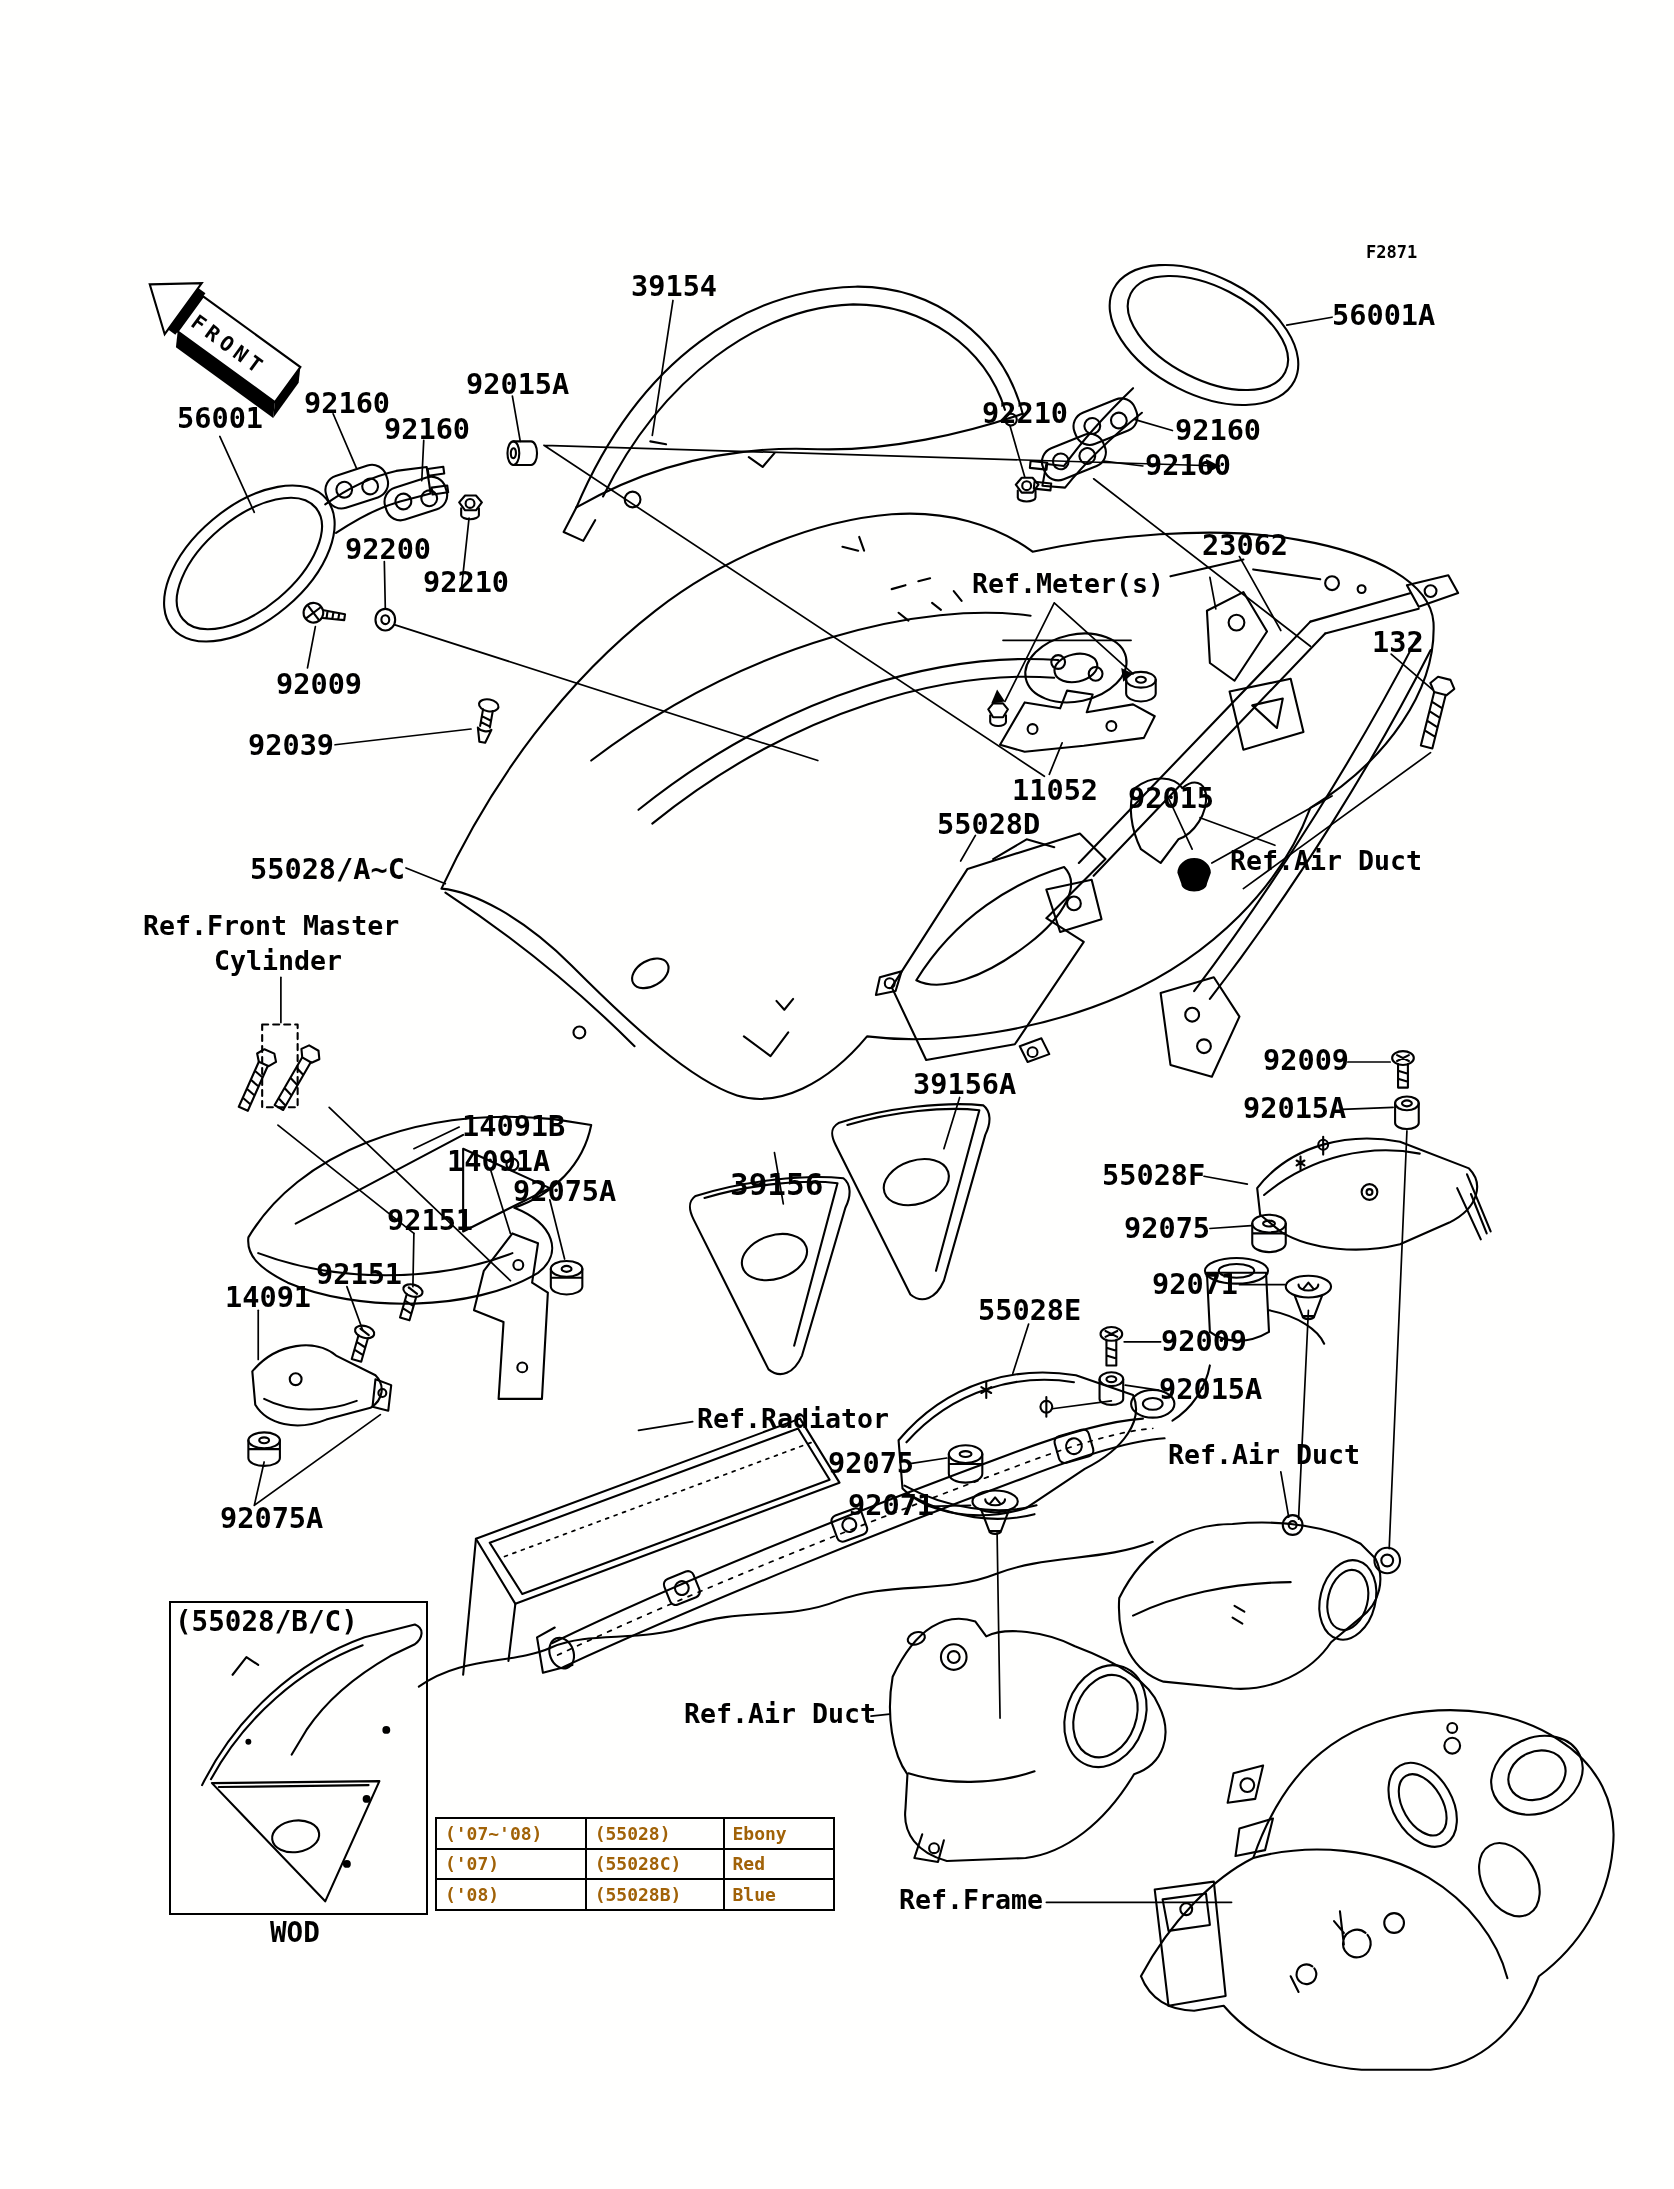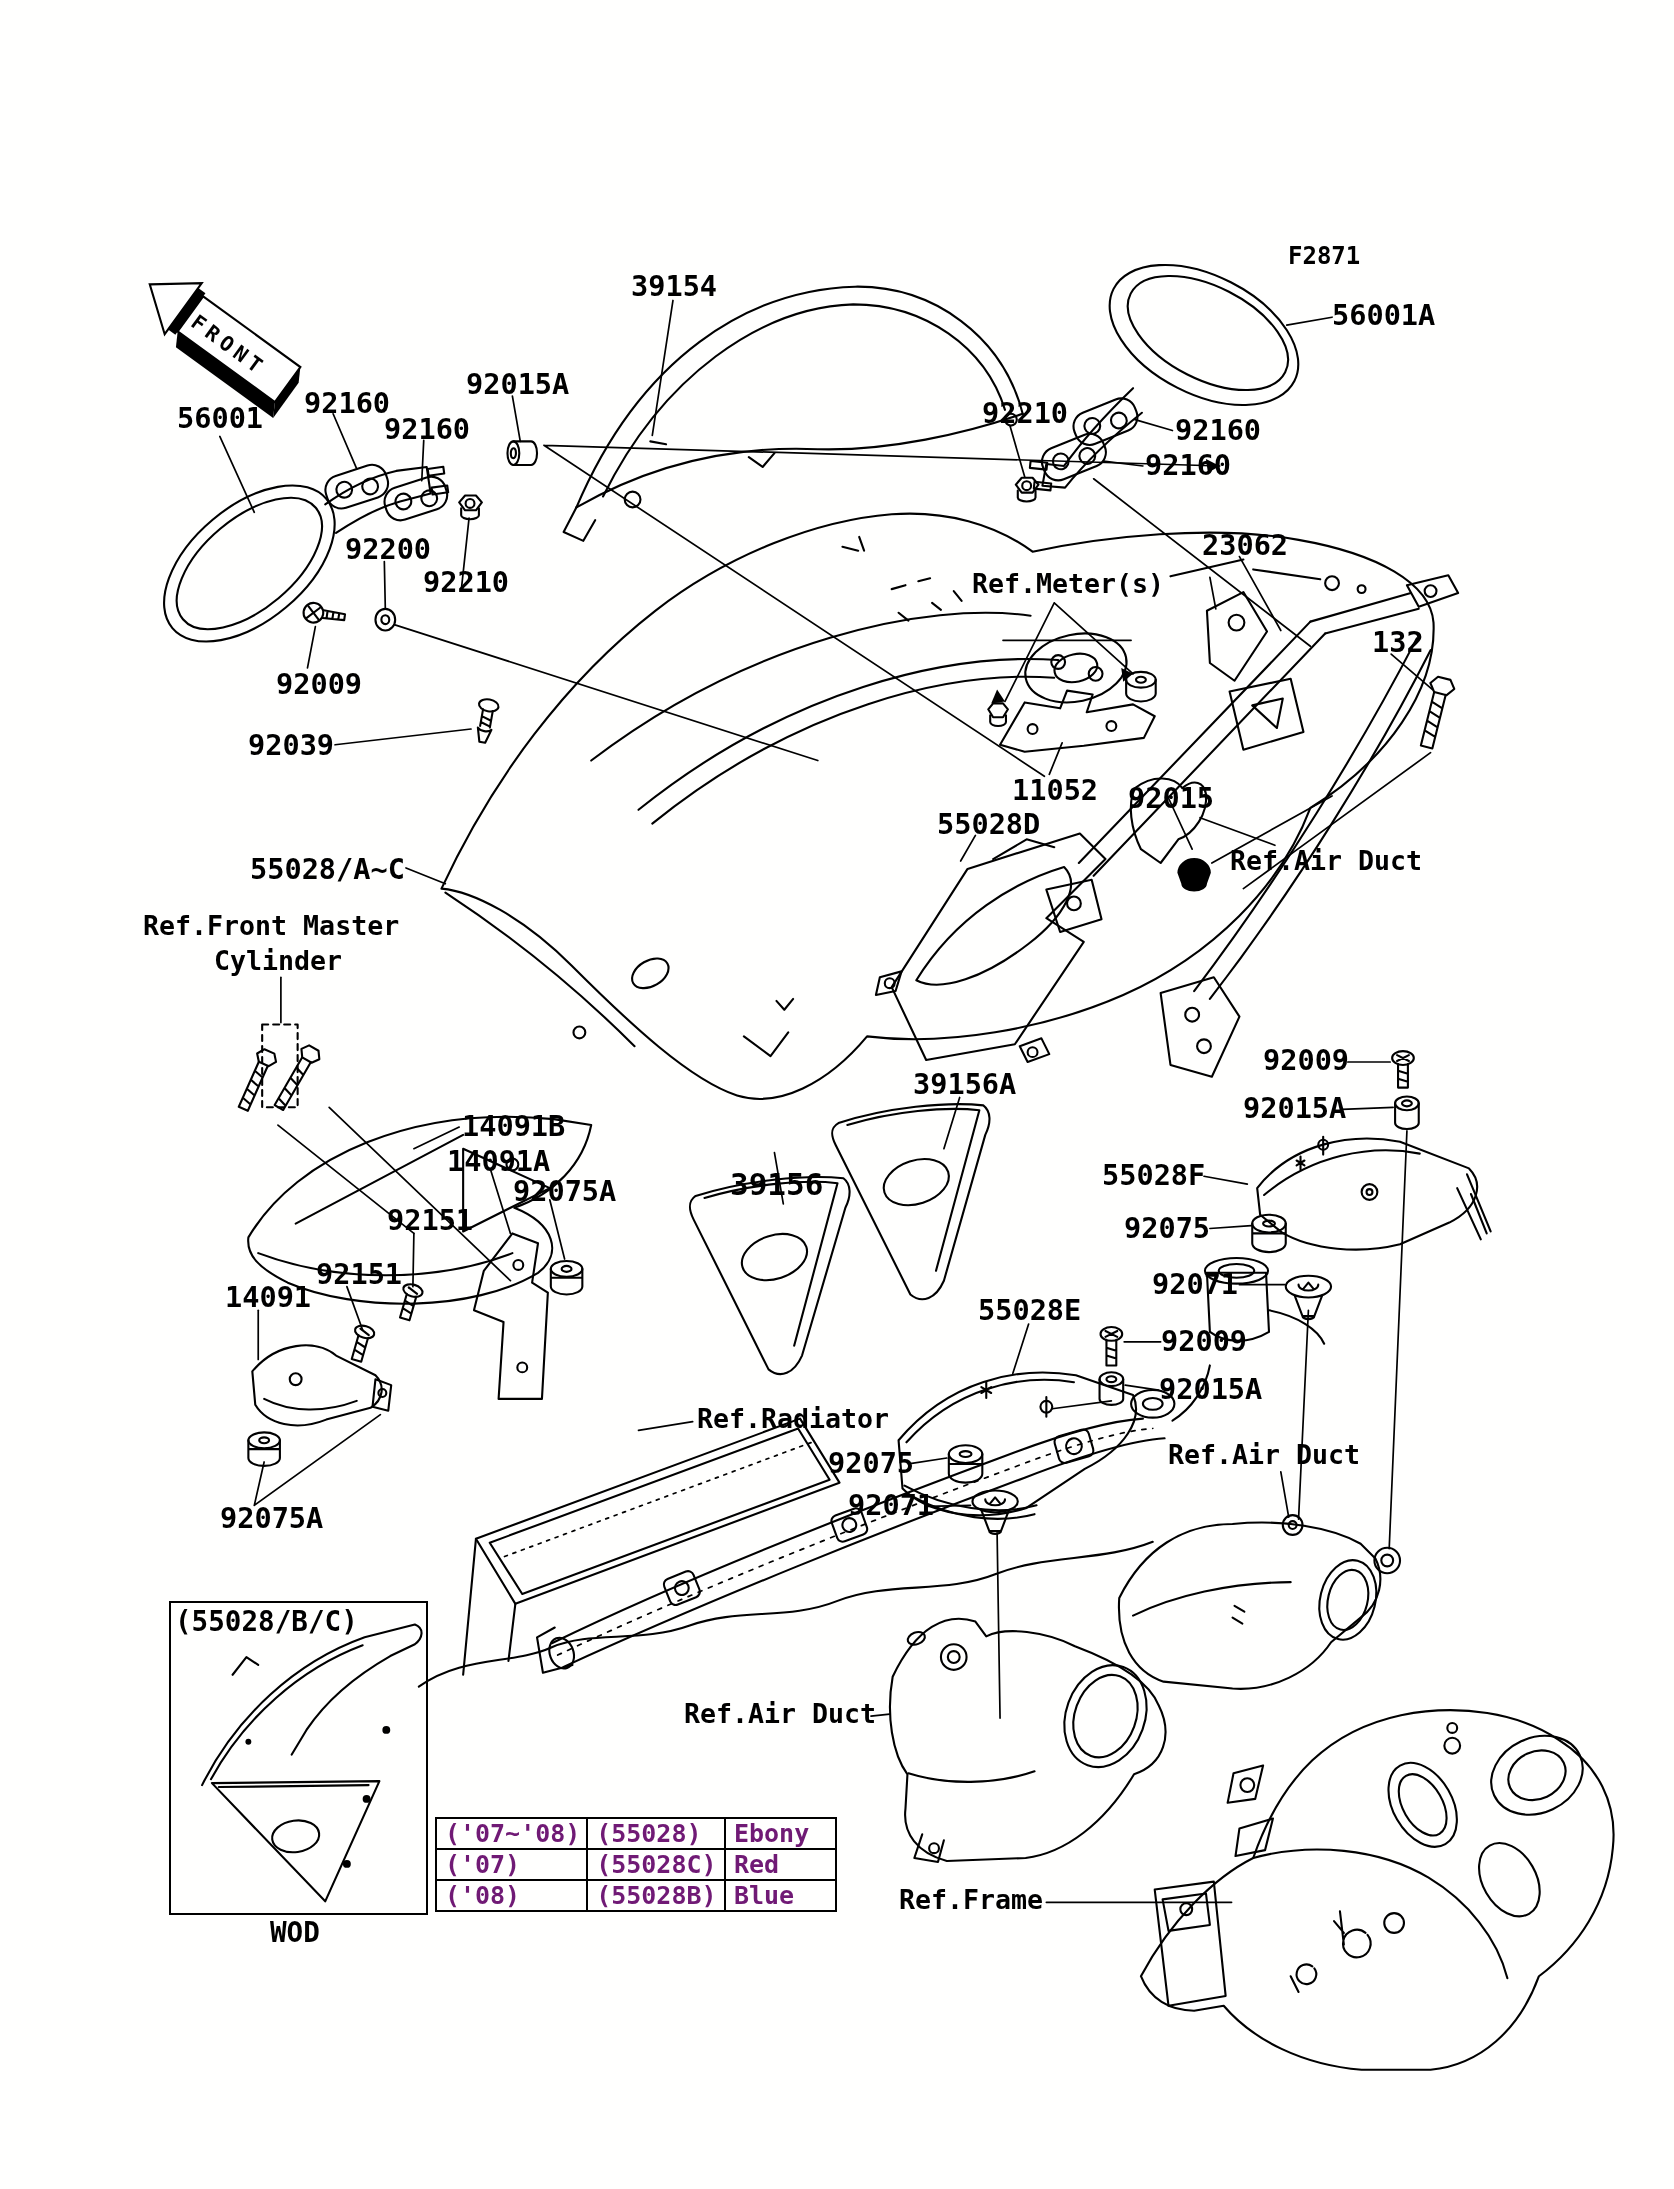--- a/index.html
+++ b/index.html
@@ -10,21 +10,21 @@
   .ln{stroke:#000;stroke-width:2.1;fill:none;stroke-linecap:round;stroke-linejoin:round;}
   .ld{stroke:#000;stroke-width:1.7;fill:none;stroke-linecap:round;}
   .fillb{fill:#000;stroke:none;}
   .fillw{fill:#fff;stroke:#000;stroke-width:2.1;}
   #labels{position:absolute;left:0;top:0;width:100%;height:100%;}
   .plabel{position:absolute;font-weight:700;color:#000;white-space:nowrap;
           letter-spacing:0px;line-height:1;transform-origin:0 0;}
   .inset-box{position:absolute;left:169px;top:1601px;width:255px;height:310px;
              border:2.5px solid #000;}
   table.spec{position:absolute;left:435px;top:1817px;border-collapse:collapse;
-             font-weight:700;font-size:25px;color:#701a75;table-layout:fixed;}
+             font-weight:700;font-size:18px;color:#a16207;table-layout:fixed;}
   table.spec td{border:2.5px solid #000;height:28.6px;padding:0 5.9px 0 7.9px;white-space:nowrap;}
   td.c1{width:134px;} td.c2{width:122px;} td.c3{width:95px;margin-top:18px;}
   .front-label{font-weight:700;fill:#000;letter-spacing:5px;font-size:21px;
                font-family:"DejaVu Sans Mono","Liberation Mono",monospace;}
 </style>
 </head>
 <body>
 
 <div class="page">
 
@@ -475,21 +475,21 @@
     <path class="ld" d="M1228,586 L1234,618"></path>
     <polygon class="fillb" points="1238,473 1224,466 1226,480"></polygon>
     <polygon class="fillb" points="1020,712 1012,700 1006,714"></polygon>
     <polygon class="fillb" points="1150,684 1138,678 1140,692"></polygon>
   </g>
 </svg>
 
 <div class="inset-box"></div>
 
 <div id="labels">
-      <div class="plabel" style="left: 1288px; top: 244px; font-size: 24px;">F2871</div>
+      <div class="plabel" style="left: 1366px; top: 244px; font-size: 17px;">F2871</div>
       <div class="plabel" style="left: 631px; top: 272px; font-size: 28.6px;">39154</div>
       <div class="plabel" style="left: 1332px; top: 301px; font-size: 28.6px;">56001A</div>
       <div class="plabel" style="left: 177px; top: 404px; font-size: 28.6px;">56001</div>
       <div class="plabel" style="left: 304px; top: 389px; font-size: 28.6px;">92160</div>
       <div class="plabel" style="left: 384px; top: 415px; font-size: 28.6px;">92160</div>
       <div class="plabel" style="left: 466px; top: 370px; font-size: 28.6px;">92015A</div>
       <div class="plabel" style="left: 982px; top: 399px; font-size: 28.6px;">92210</div>
       <div class="plabel" style="left: 1175px; top: 416px; font-size: 28.6px;">92160</div>
       <div class="plabel" style="left: 1145px; top: 451px; font-size: 28.6px;">92160</div>
       <div class="plabel" style="left: 1202px; top: 531px; font-size: 28.6px;">23062</div>

